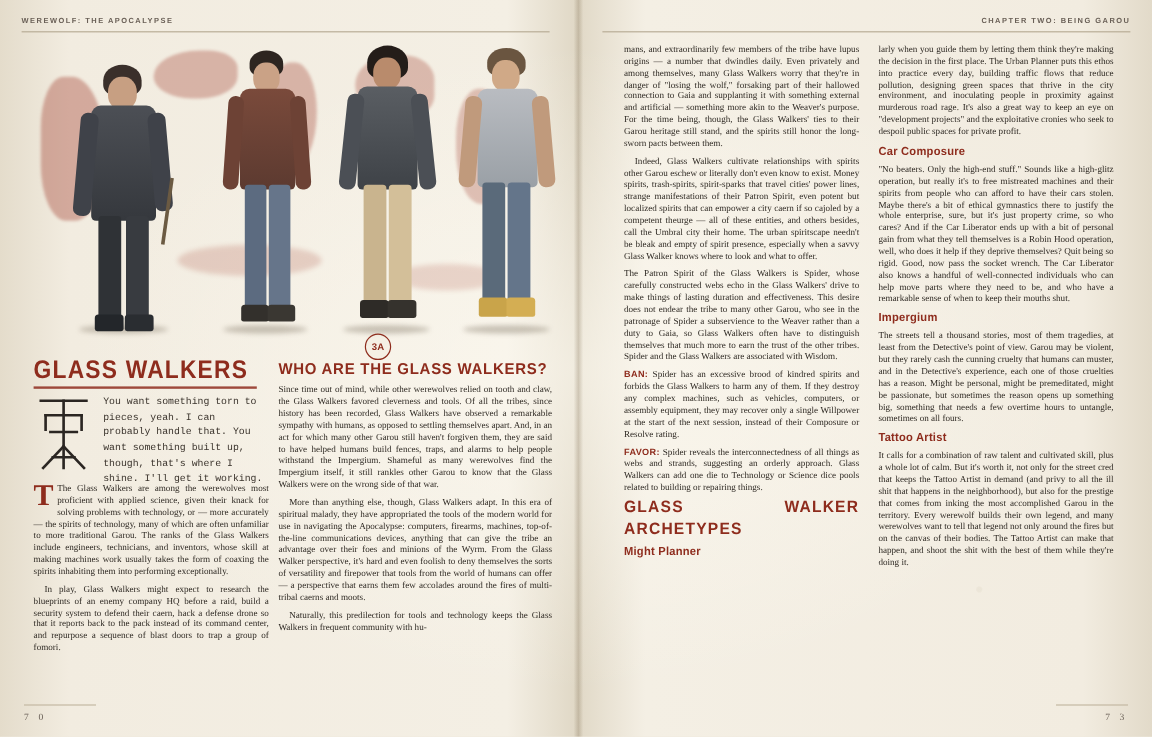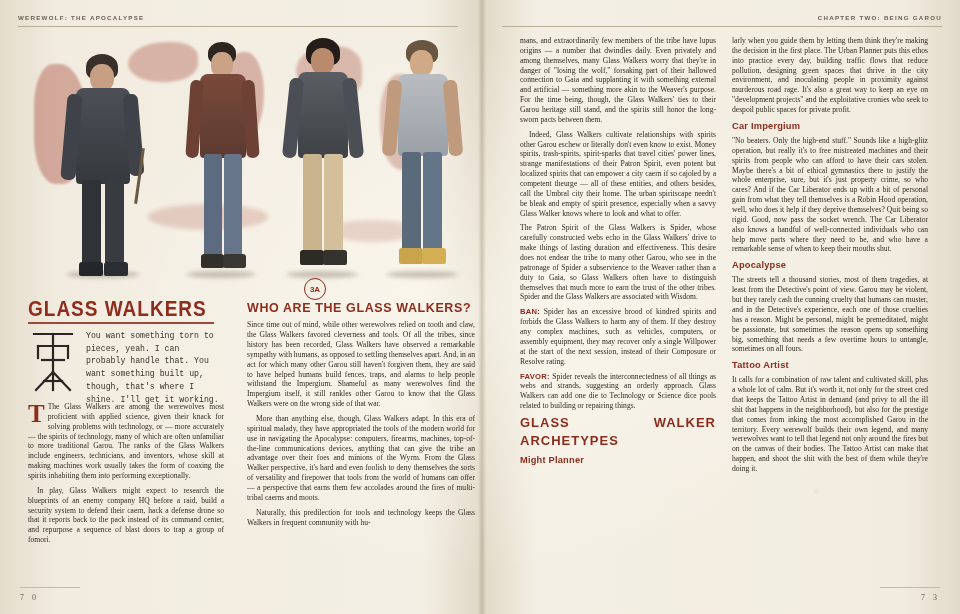--- a/index.html
+++ b/index.html
@@ -119,21 +119,21 @@
   }
 
   
   .col{
     position:absolute;
     font-size:7.6px;line-height:1.30;text-align:justify;color:#2f2a24;
   }
   .col p{margin:0 0 5px 0;text-indent:9px;}
   .col p.noind{text-indent:0;}
 
-  .col2{left:247px;top:298px;width:228px;}
+  .col2{left:232px;top:298px;width:228px;}
   .col3{left:520px;top:36px;width:196px;}
   .col4{left:732px;top:36px;width:196px;}
 
   .subhead{
     font-family:"Liberation Sans", sans-serif;
     font-weight:700;color:#8e2c1d;
     font-size:11.5px;letter-spacing:.6px;
     margin:2px 0 4px 0;text-indent:0;
     transform:scaleY(1.05);transform-origin:left bottom;
   }
@@ -286,24 +286,24 @@
       <span>Spider reveals the interconnectedness of all things as webs and strands, suggesting an orderly approach. Glass Walkers can add one die to Technology or Science dice pools related to building or repairing things.</span>
     </p>
 
     <div class="subhead big">GLASS WALKER ARCHETYPES</div>
     <div class="subhead small">Might Planner</div>
   </div>
 
   <div class="col col4">
     <p class="noind">larly when you guide them by letting them think they're making the decision in the first place. The Urban Planner puts this ethos into practice every day, building traffic flows that reduce pollution, designing green spaces that thrive in the city environment, and inoculating people in proximity against murderous road rage. It's also a great way to keep an eye on "development projects" and the exploitative cronies who seek to despoil public spaces for private profit.</p>
 
-    <div class="subhead small">Car Impergium</div>
+    <div class="subhead small">Car Composure</div>
     <p class="noind">"No beaters. Only the high-end stuff." Sounds like a high-glitz operation, but really it's to free mistreated machines and their spirits from people who can afford to have their cars stolen. Maybe there's a bit of ethical gymnastics there to justify the whole enterprise, sure, but it's just property crime, so who cares? And if the Car Liberator ends up with a bit of personal gain from what they tell themselves is a Robin Hood operation, well, who does it help if they deprive themselves? Quit being so rigid. Good, now pass the socket wrench. The Car Liberator also knows a handful of well-connected individuals who can help move parts where they need to be, and who have a remarkable sense of when to keep their mouths shut.</p>
 
-    <div class="subhead small">Apocalypse</div>
+    <div class="subhead small">Impergium</div>
     <p class="noind">The streets tell a thousand stories, most of them tragedies, at least from the Detective's point of view. Garou may be violent, but they rarely cash the cunning cruelty that humans can muster, and in the Detective's experience, each one of those cruelties has a reason. Might be personal, might be premeditated, might be passionate, but sometimes the reason opens up something big, something that needs a few overtime hours to untangle, sometimes on all fours.</p>
 
     <div class="subhead small">Tattoo Artist</div>
     <p class="noind">It calls for a combination of raw talent and cultivated skill, plus a whole lot of calm. But it's worth it, not only for the street cred that keeps the Tattoo Artist in demand (and privy to all the ill shit that happens in the neighborhood), but also for the prestige that comes from inking the most accomplished Garou in the territory. Every werewolf builds their own legend, and many werewolves want to tell that legend not only around the fires but on the canvas of their bodies. The Tattoo Artist can make that happen, and shoot the shit with the best of them while they're doing it.</p>
   </div>
 
   <div class="folio-rule l"></div>
   <div class="folio-rule r"></div>
   <div class="folio left">7 0</div>
   <div class="folio right">7 3</div>

